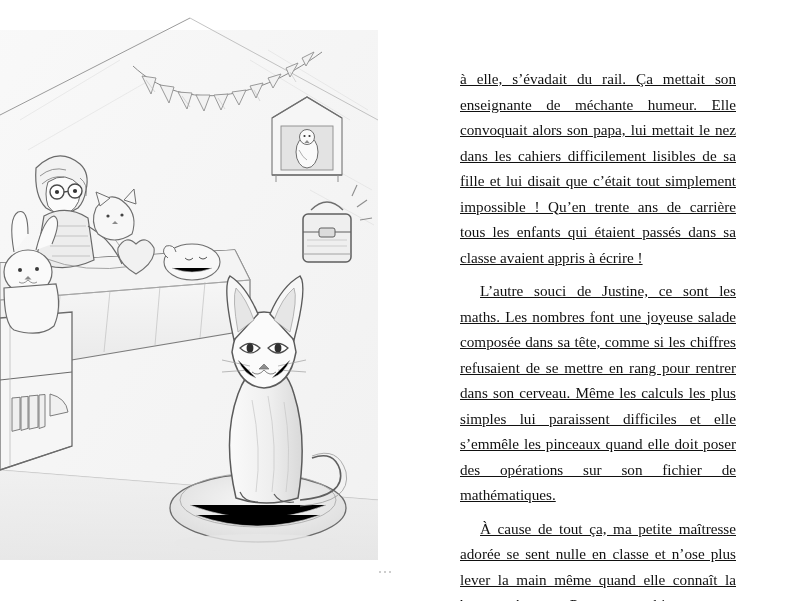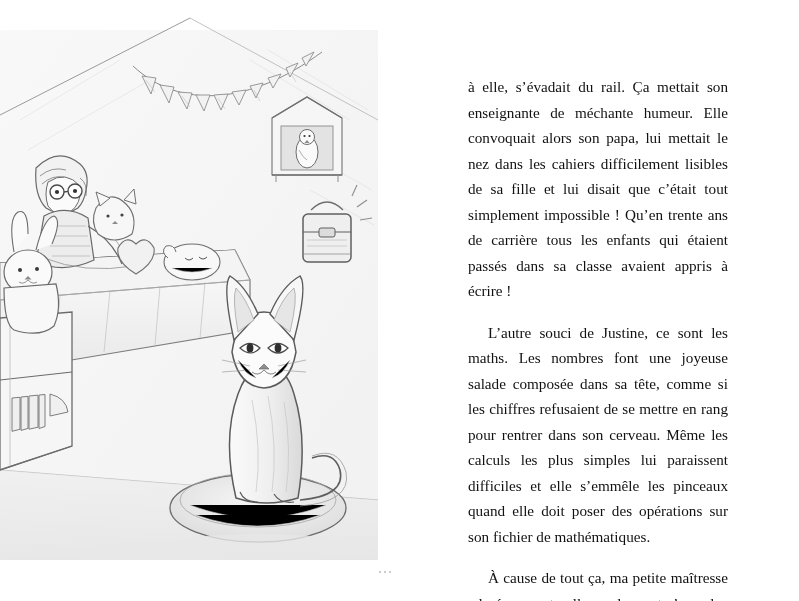--- a/index.html
+++ b/index.html
@@ -45,21 +45,22 @@
     width: 292px;
     color: #111111;
     font-size: 15.2px;
     line-height: 25.5px;
     text-align: justify;
     text-justify: inter-word;
     -webkit-hyphens: manual;
     hyphens: manual;
   }
   #body-text p {
-    margin: 16px;
+    margin: 8px;
+    text-decoration: underline;
   }
   #body-text p.indent {
     text-indent: 20px;
   }
   #page-number {
     position: absolute;
     left: 0;
     right: 0;
     top: 568px;
     text-align: center;

